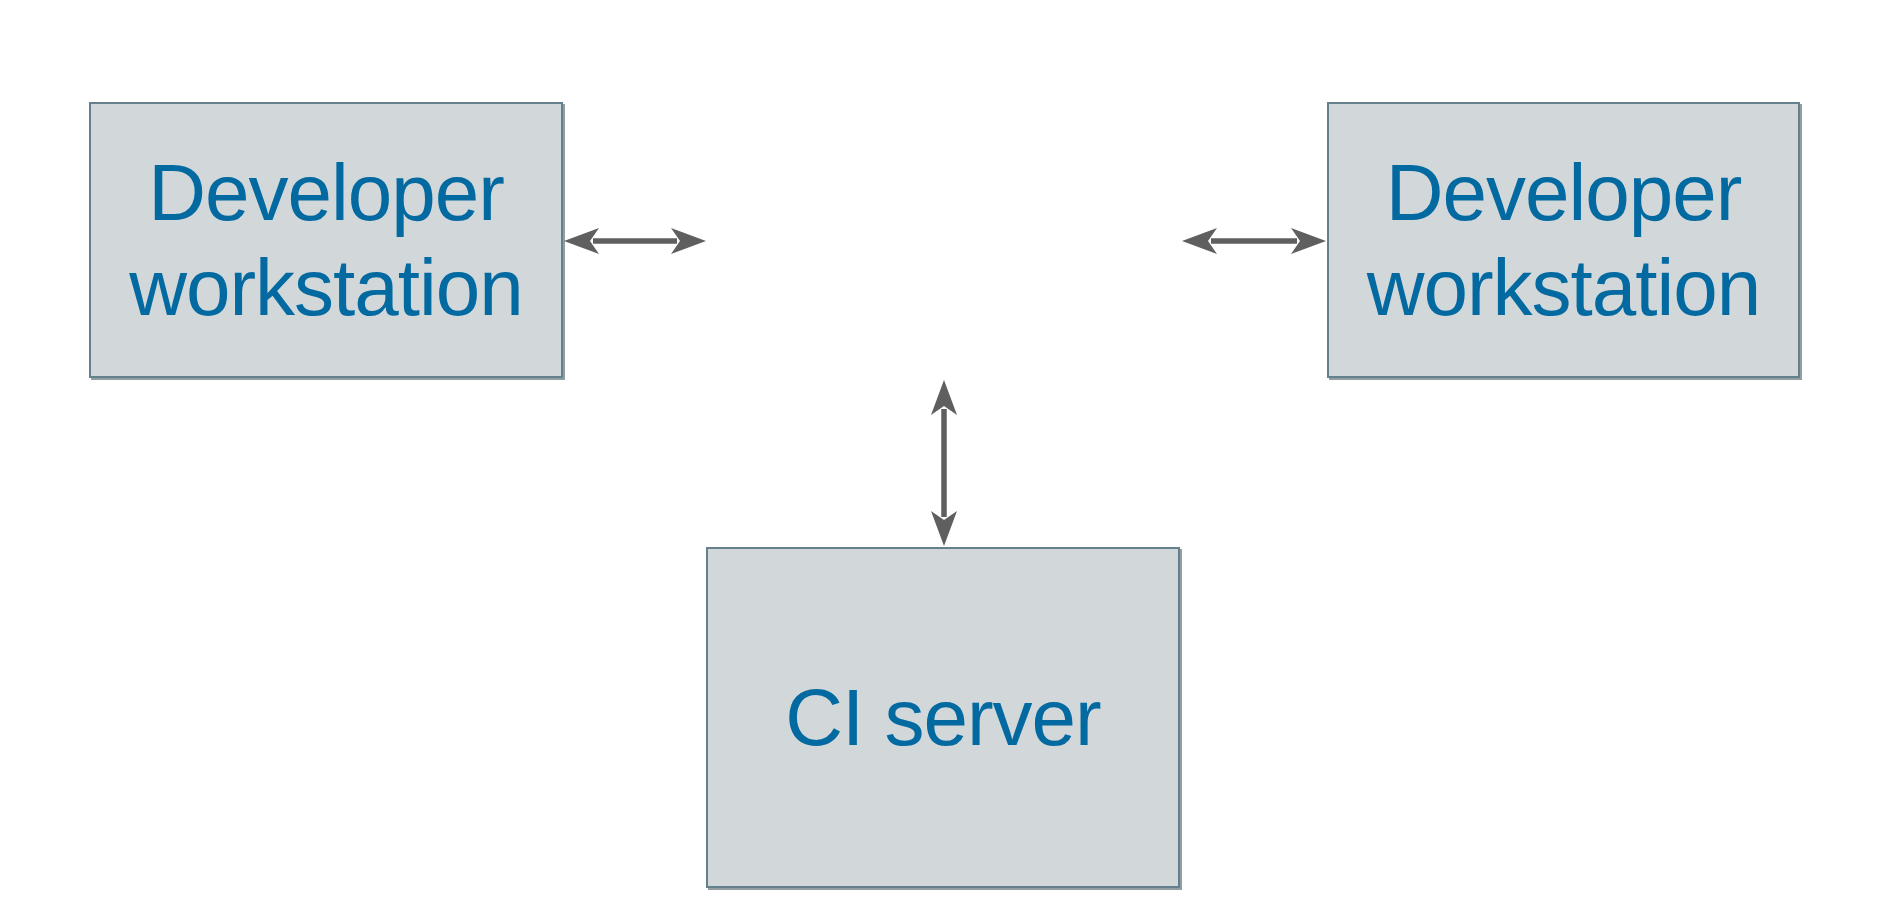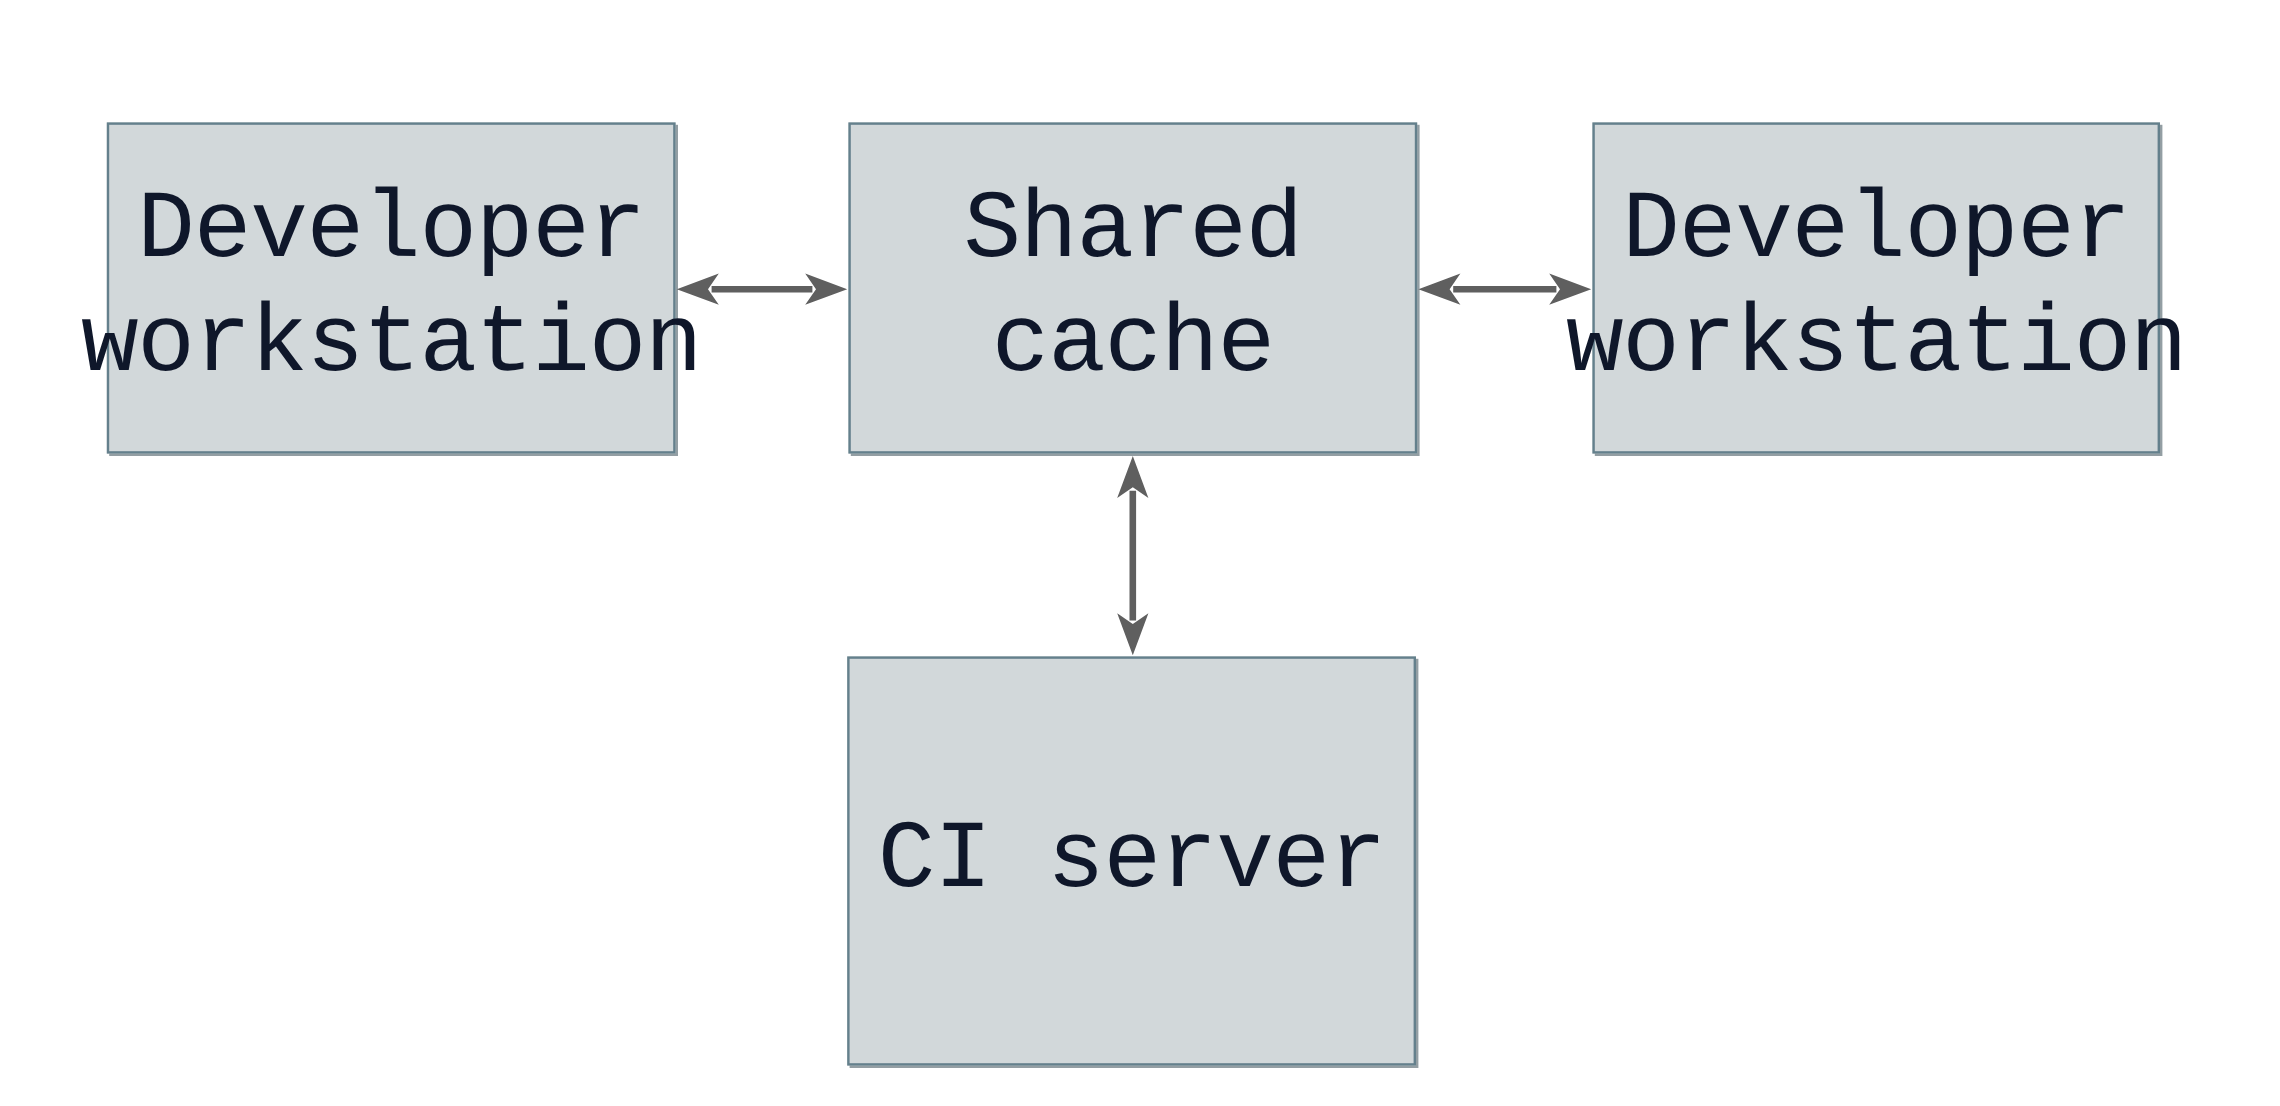--- a/index.html
+++ b/index.html
@@ -20,27 +20,26 @@
     box-sizing: border-box;
     background: #d2d8da;
     border: 2px solid #64808c;
     box-shadow: 2px 2px 0 rgba(58, 78, 88, 0.55);
     display: flex;
     align-items: center;
     justify-content: center;
     text-align: center;
   }
   .node .label {
-    color: #0f172a;
+    color: #0369a1;
     font-size: 80px;
     line-height: 95px;
     letter-spacing: -1px;
     font-weight: 400;
     padding: 0 4px;
-    font-family: Liberation Mono, monospace;
   }
   .node-left          { left: 89px;   top: 102px; width: 474px; height: 276px; }
   .node-center        { left: 707px;  top: 102px; width: 474px; height: 276px; }
   .node-right         { left: 1327px; top: 102px; width: 473px; height: 276px; }
   .node-bottom        { left: 706px;  top: 547px; width: 474px; height: 341px; }
   .edge {
     position: absolute;
     line-height: 0;
   }
   .edge-left     { left: 563px;  top: 226px; width: 144px; height: 30px; }
@@ -50,23 +49,20 @@
 </style>
 </head>
 <body>
 
 <div class="canvas">
 
   <div class="node node-left">
     <span class="label">Developer workstation</span>
   </div>
 
-  <div class="node node-center">
-    <span class="label">Shared cache</span>
-  </div>
 
   <div class="node node-right">
     <span class="label">Developer workstation</span>
   </div>
 
   <div class="node node-bottom">
     <span class="label">CI server</span>
   </div>
 
   <div class="edge edge-left">

